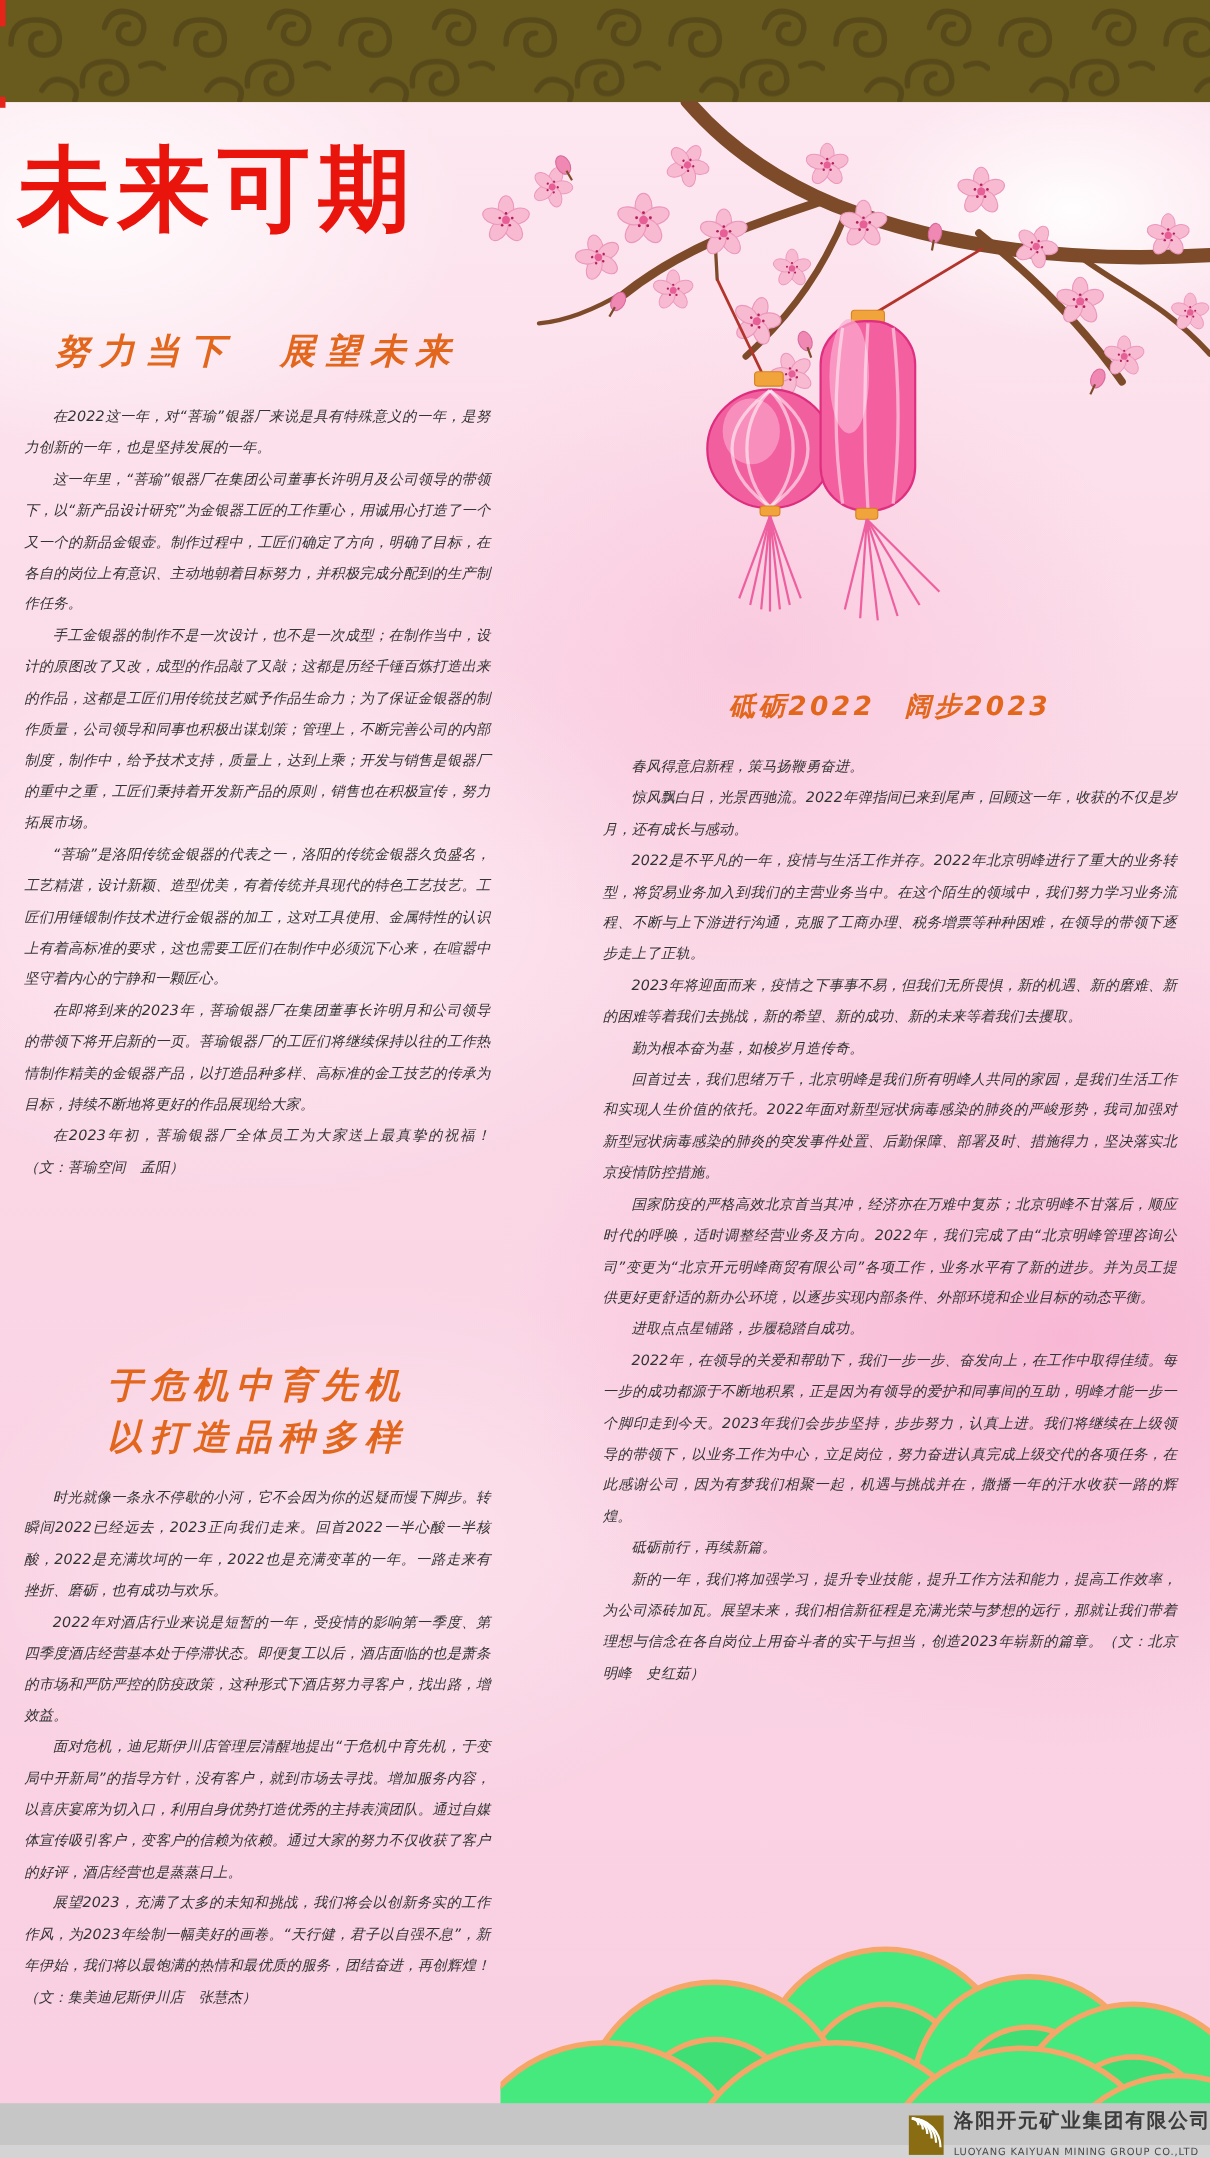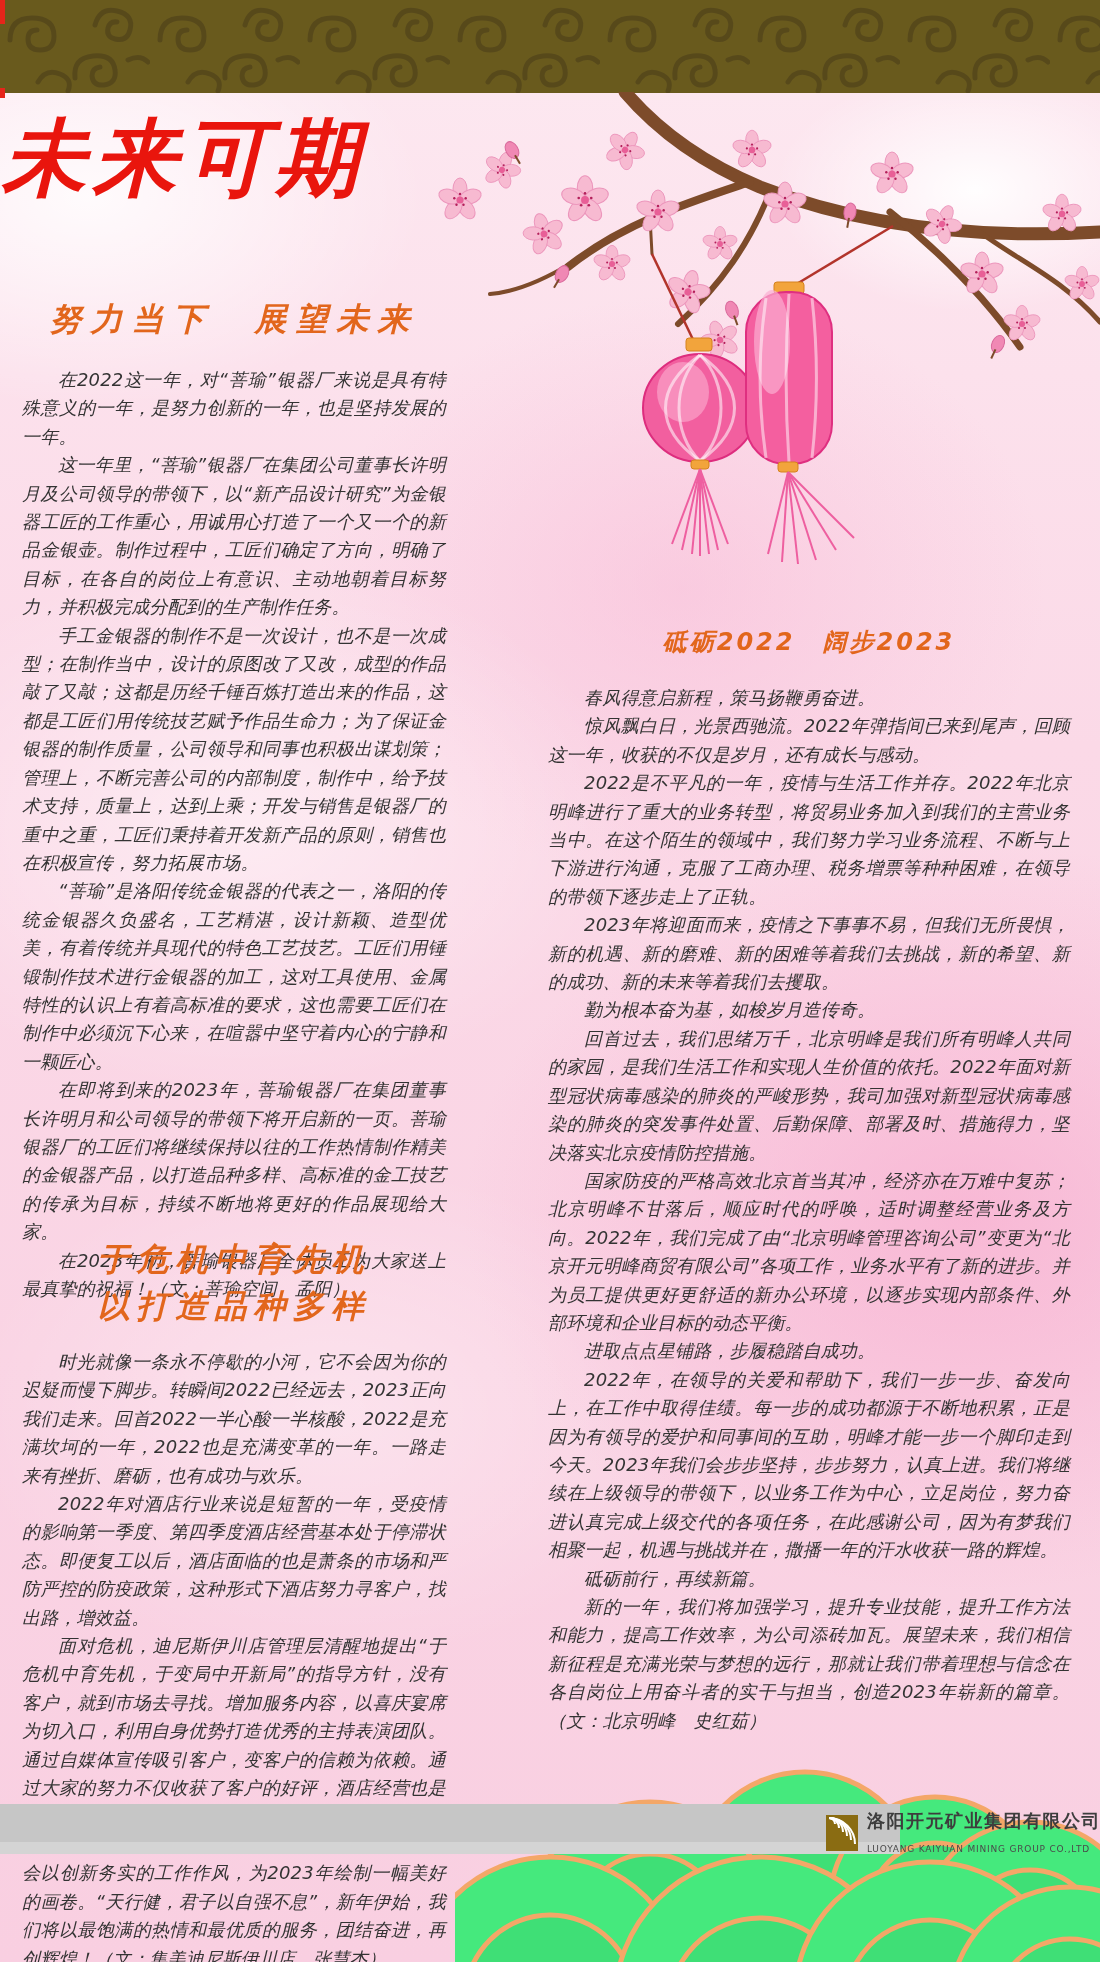--- a/index.html
+++ b/index.html
@@ -13,43 +13,43 @@
       radial-gradient(ellipse 520px 360px at 30% 72%, rgba(255,255,255,.35), rgba(255,255,255,0) 70%),
       radial-gradient(ellipse 700px 520px at 88% 62%, rgba(246,160,200,.55), rgba(246,160,200,0) 72%),
       radial-gradient(ellipse 520px 420px at 62% 30%, rgba(248,185,214,.5), rgba(248,185,214,0) 70%),
       linear-gradient(180deg,#fde9f1 0%,#fbd9e7 38%,#f9cfe1 100%);
   }
   .top-band{position:absolute;left:0;top:0;width:1100px;height:93px;z-index:2;}
   .edge-mark{position:absolute;left:0;width:5px;background:#e6251a;z-index:4;}
   .edge-mark.m1{top:0;height:24px;}
   .edge-mark.m2{top:88px;height:10px;}
   .main-title{
-    position:absolute;left:2px;top:110px;margin:0;z-index:3;
-    font-size:84px;line-height:1.15;font-weight:bold;color:#e9150d;letter-spacing:7px;white-space:nowrap;font-style:italic;
+    position:absolute;left:2px;top:110px;margin:14px;z-index:3;
+    font-size:84px;line-height:1.15;font-weight:bold;color:#e9150d;letter-spacing:7px;white-space:nowrap;
   }
   .col{position:absolute;z-index:3;font-style:italic;}
   .col-a1{left:22px;top:298px;width:424px;}
   .col-a2{left:22px;top:1236px;width:424px;}
   .col-a3{left:548px;top:626px;width:522px;}
   .section-h{
     margin:0 0 24px 0;text-align:center;font-weight:bold;color:#e2661c;
   }
   .col-a1 .section-h{font-size:32px;letter-spacing:9px;}
   .col-a2 .section-h{font-size:32px;letter-spacing:7px;line-height:47px;margin-bottom:18px;}
   .col-a3 .section-h{font-size:24px;letter-spacing:3px;margin-bottom:26px;}
   .section-h span{display:block;}
   .body-p{
-    margin:0;text-indent:2em;font-size:18px;line-height:28.4px;color:#333333;
+    margin:0;text-indent:2em;font-size:13px;line-height:28.4px;color:#333333;
     text-align:justify;letter-spacing:.2px;
   }
   .art{position:absolute;z-index:2;pointer-events:none;}
   .blossom-art{left:420px;top:92px;}
   .scallop-art{left:455px;top:1752px;z-index:1;}
   .footer{
-    position:absolute;left:0;top:1804px;width:900px;height:50px;z-index:5;
+    position:absolute;left:0;top:1912px;width:1100px;height:50px;z-index:5;
     background:linear-gradient(180deg,#c6c6c6 0,#c6c6c6 38px,#d4d4d4 38px,#d4d4d4 50px);
   }
   .footer-inner{position:absolute;left:826px;top:7px;display:flex;align-items:center;gap:9px;}
   .logo-box{flex:0 0 auto;}
   .company{display:flex;flex-direction:column;line-height:1.15;}
   .company-cn{font-size:18px;font-weight:bold;color:#3d3d3d;letter-spacing:1.5px;white-space:nowrap;}
   .company-en{font-size:9px;color:#4a4a4a;letter-spacing:.8px;margin-top:12px;white-space:nowrap;}
 </style>
 </head>
 <body>

